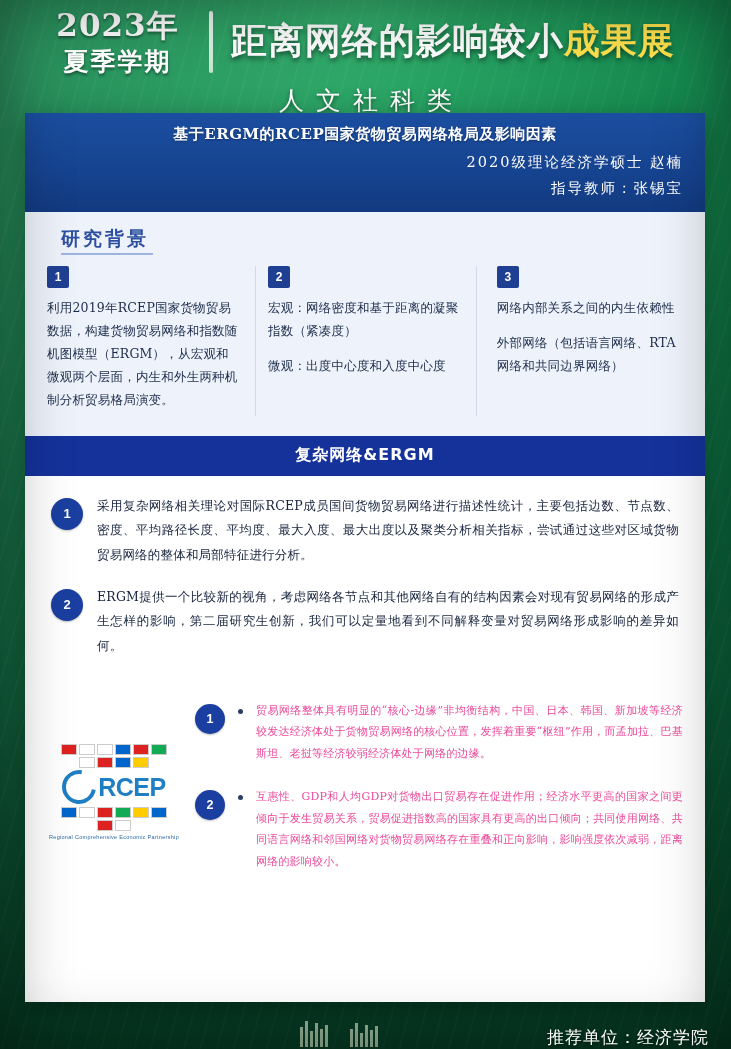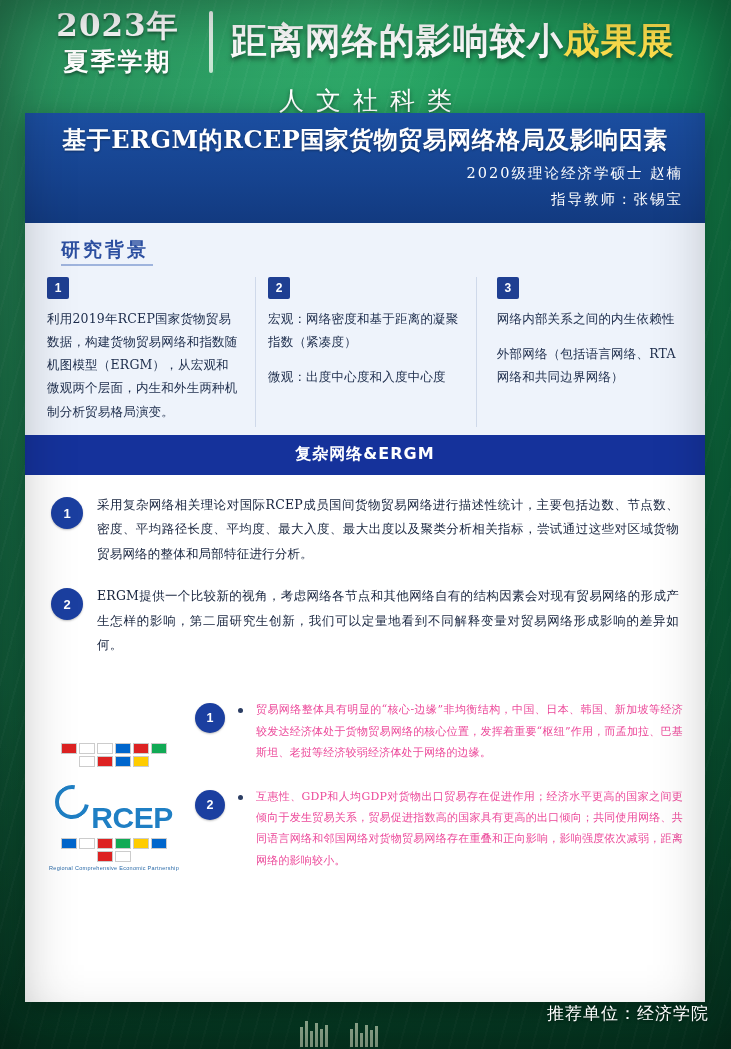--- a/index.html
+++ b/index.html
@@ -124,21 +124,21 @@
 
   
   .poster-head {
     background: linear-gradient(180deg, #1b4ea0 0%, #16438f 60%, #123a80 100%);
     padding: 12px 16px 14px 16px;
     position: relative;
   }
   .poster-title {
     font-family: "DejaVu Serif", serif;
     font-weight: bold;
-    font-size: 24px;
+    font-size: 15px;
     color: #ffffff;
     text-align: center;
     letter-spacing: .5px;
     line-height: 1.25;
     text-shadow: 0 1px 2px rgba(0,0,0,.35);
   }
   .poster-author,
   .poster-advisor {
     font-family: "DejaVu Serif", serif;
     font-size: 14.5px;
@@ -146,21 +146,21 @@
     text-align: right;
     margin-top: 9px;
     letter-spacing: 2px;
     padding-right: 6px;
   }
   .poster-advisor { margin-top: 7px; }
 
   
   .sec-bg {
     background: #eef3fb;
-    padding: 10px 18px 8px 18px;
+    padding: 10px 18px 20px 18px;
     position: relative;
   }
   .sec-title {
     font-family: "DejaVu Serif", serif;
     font-weight: bold;
     font-size: 19px;
     color: #2c4fa0;
     letter-spacing: 3px;
     margin: 4px 0 6px 18px;
     position: relative;
@@ -302,24 +302,23 @@
     width: 26px;
     height: 26px;
     border: 4px solid #1f7fc4;
     border-right-color: transparent;
     border-radius: 50%;
     transform: rotate(-35deg);
   }
   .rcep-text {
     font-family: "Liberation Sans", sans-serif;
     font-weight: bold;
-    font-size: 30px;
+    font-size: 25px;
     color: #1f7fc4;
     letter-spacing: -.5px;
-    margin-top: 32px;
   }
   .rcep-caption {
     font-family: "Liberation Sans", sans-serif;
     font-size: 5.5px;
     color: #2a6aa8;
     letter-spacing: .3px;
     margin-top: 3px;
   }
   .find-list {
     flex: 1;
@@ -347,21 +346,21 @@
     letter-spacing: .2px;
     text-align: justify;
   }
 
   
   .footer {
     position: absolute;
     left: 0; right: 0; bottom: 0;
     height: 47px;
     display: flex;
-    align-items: flex-start;
+    align-items: flex-end;
     justify-content: flex-end;
     padding-right: 22px;
     box-sizing: border-box;
   }
   .footer-deco {
     position: absolute;
     left: 300px;
     bottom: 2px;
     display: flex;
     gap: 22px;

